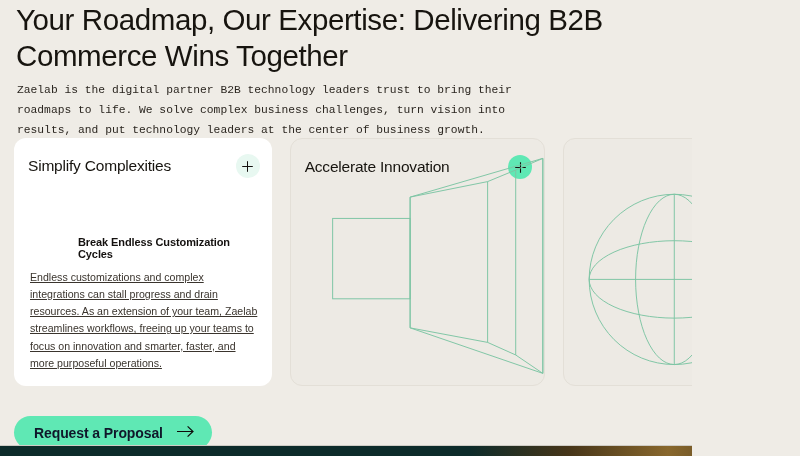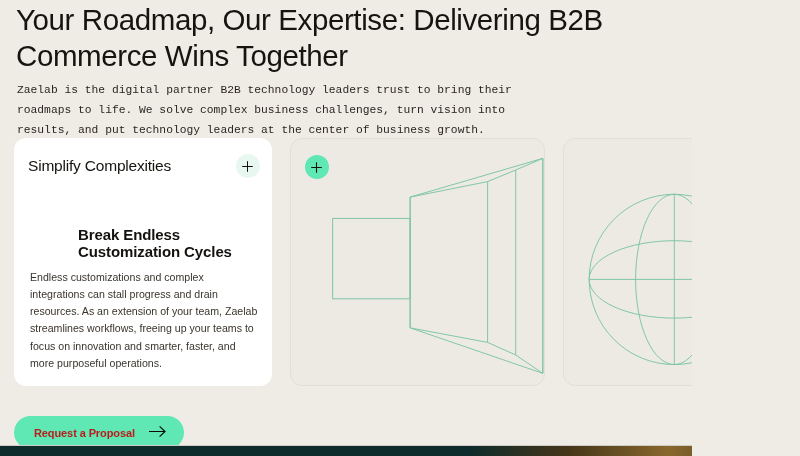--- a/index.html
+++ b/index.html
@@ -117,31 +117,32 @@
   .plus-btn svg { display: block; }
 
   
   .c1-body {
     position: absolute;
     left: 16px;
     right: 14px;
     bottom: 14px;
   }
   .c1-sub {
-    font-size: 15px;
+    font-size: 11px;
     font-weight: 700;
     letter-spacing: -0.1px;
     color: #14110f;
     margin-bottom: 9px;
     padding-left: 48px;
   }
   .c1-text {
     font-size: 10.6px;
     line-height: 17.2px;
     color: #3a342d;
+    text-decoration: underline;
   }
 
   
   .illus {
     position: absolute;
     left: 0;
     top: 0;
     width: 100%;
     height: 100%;
     pointer-events: none;
@@ -157,24 +158,24 @@
     border: none;
     border-radius: 18px;
     background: #5fe8b4;
     display: flex;
     align-items: center;
     gap: 13px;
     cursor: pointer;
     font-family: "Liberation Sans", sans-serif;
   }
   .cta-label {
-    font-size: 11px;
+    font-size: 14px;
     font-weight: 700;
     letter-spacing: -0.1px;
-    color: #b91c1c;
+    color: #0f172a;
   }
 
   
   .bottom-strip {
     position: absolute;
     left: 0;
     bottom: 0;
     width: 800px;
     height: 10px;
     background: #0d2b2a;
@@ -217,20 +218,21 @@
         </span>
       </div>
       <div class="c1-body">
         <div class="c1-sub">Break Endless Customization Cycles</div>
         <div class="c1-text">Endless customizations and complex integrations can stall progress and drain resources. As an extension of your team, Zaelab streamlines workflows, freeing up your teams to focus on innovation and smarter, faster, and more purposeful operations.</div>
       </div>
     </div>
 
     <div class="card c2">
       <div class="card-head">
+        <span class="card-title">Accelerate Innovation</span>
         <span class="plus-btn solid">
           <svg width="13" height="13" viewBox="0 0 13 13" aria-hidden="true">
             <path d="M6.5 1.2 V11.8 M1.2 6.5 H11.8" stroke="#14110f" stroke-width="1.1" fill="none"></path>
           </svg>
         </span>
       </div>
       <svg class="illus" viewBox="0 0 262 248" preserveAspectRatio="xMidYMid meet">
         <g fill="none" stroke="#7dc5a4" stroke-width="1">
 
           <path d="M260 17 L123 57 L123 192 L260 239 Z"></path>

